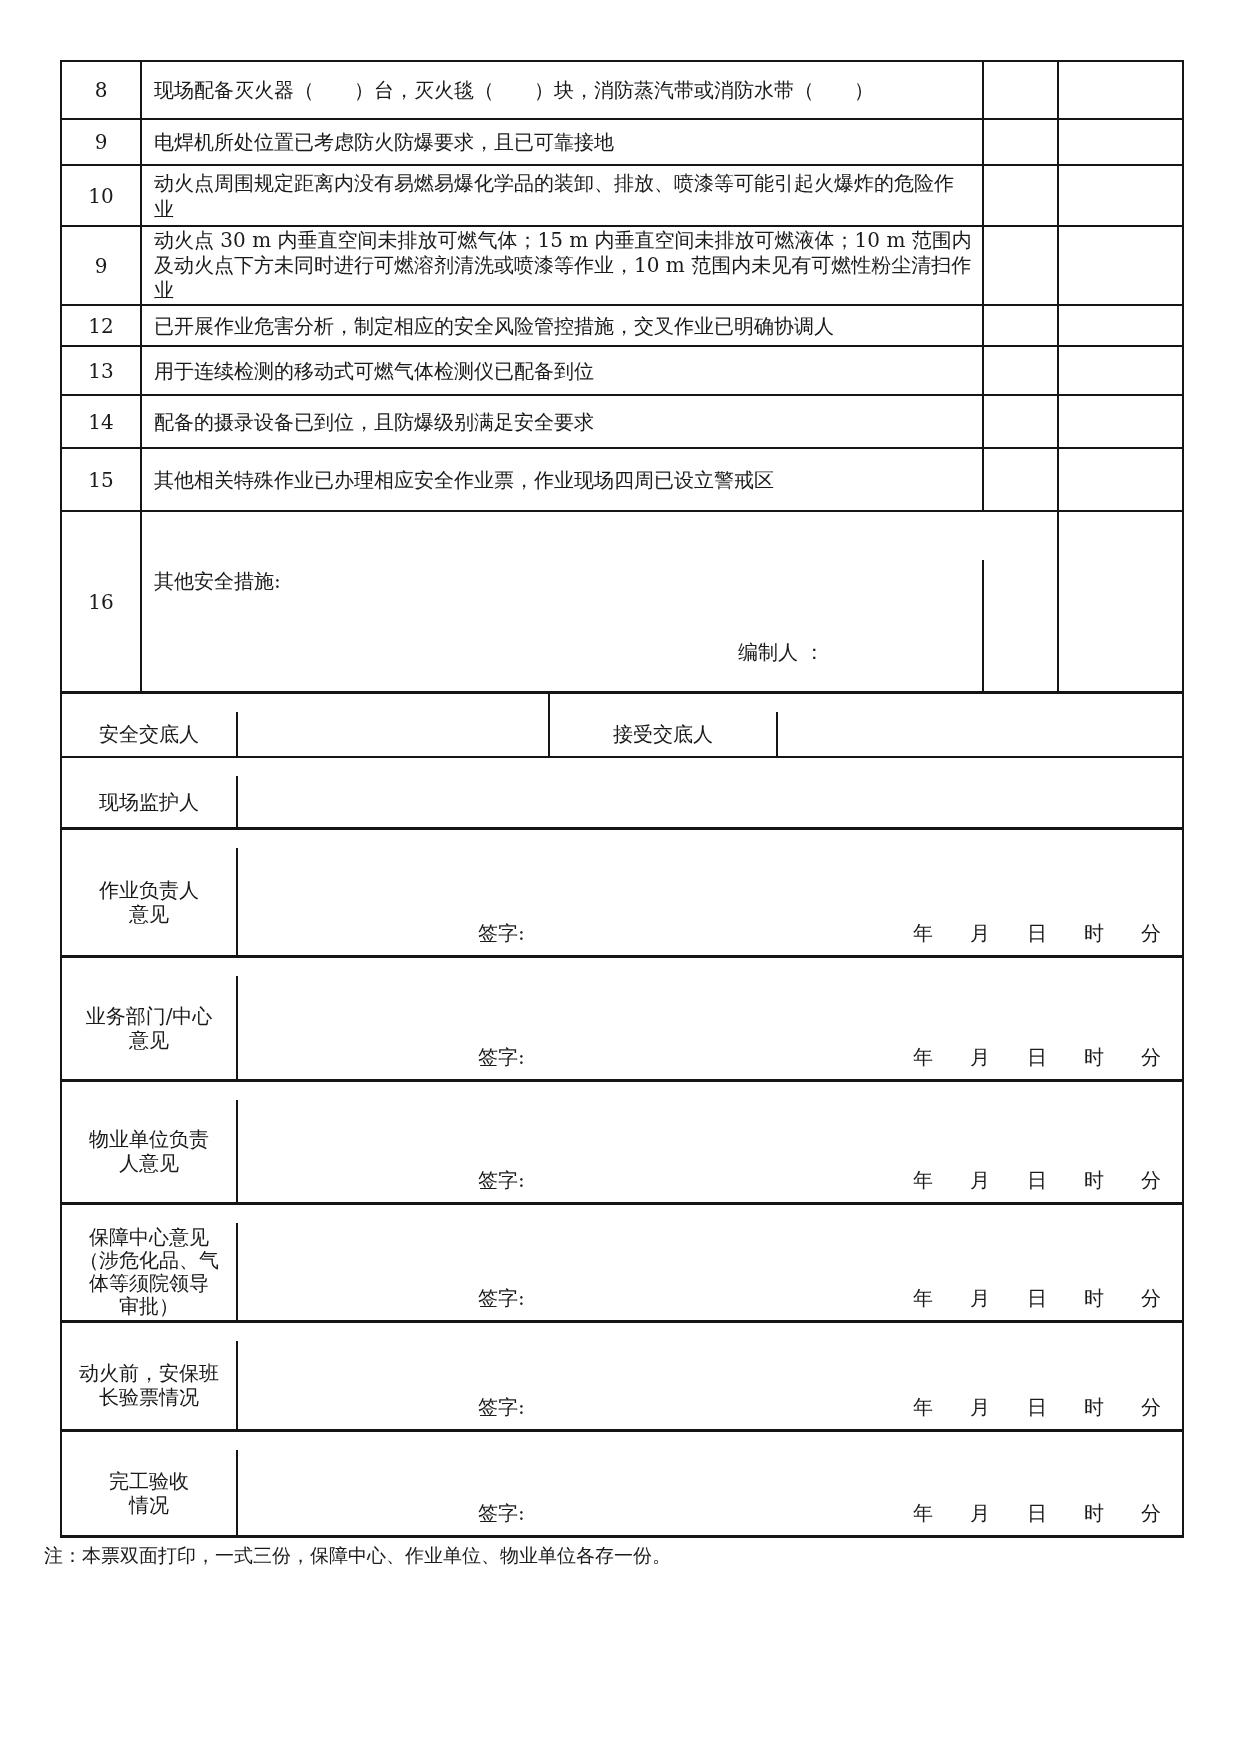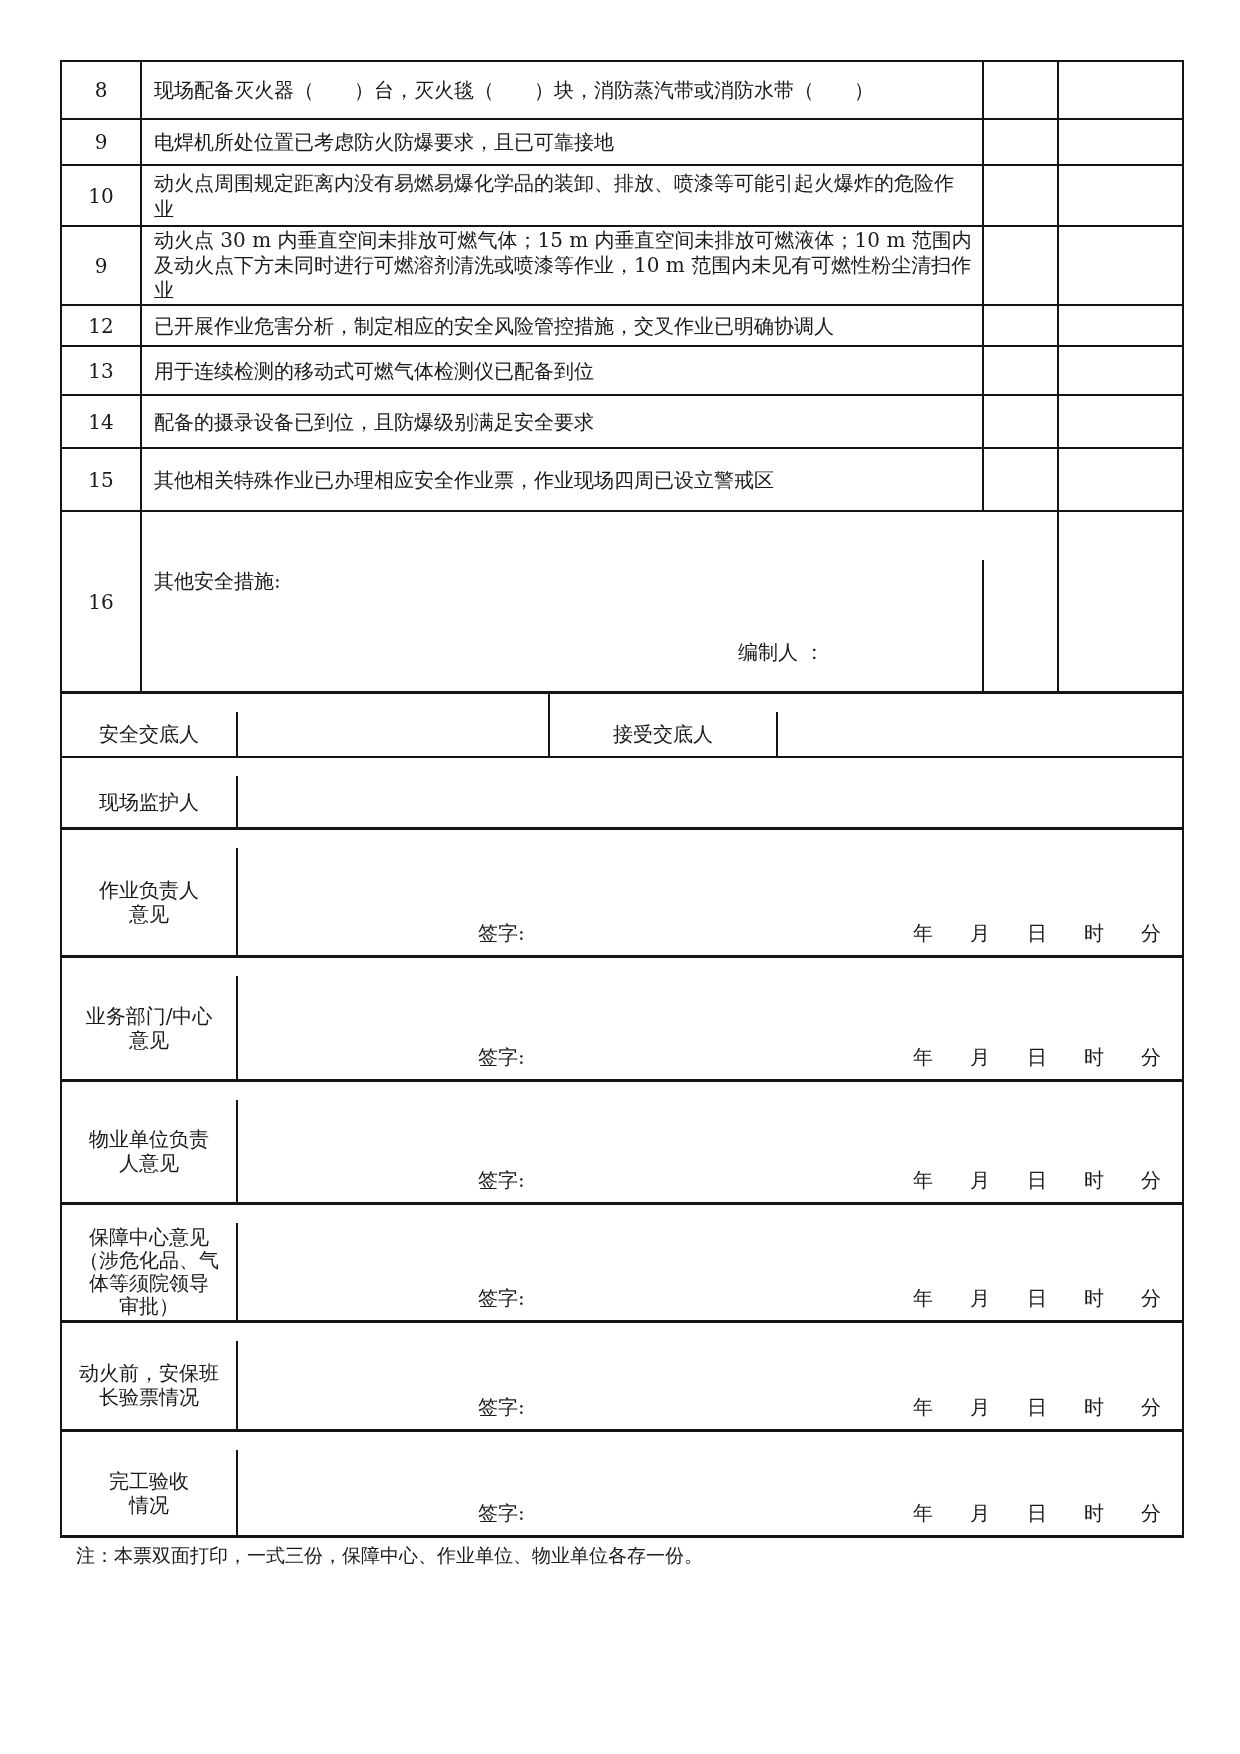--- a/index.html
+++ b/index.html
@@ -57,21 +57,21 @@
     flex:1;display:flex;flex-direction:column;justify-content:flex-end;
   }
   .sigline{
     display:flex;align-items:baseline;
     padding:0 21px 10px 240px;
     font-size:20px;line-height:24px;gap:9px;
   }
   .siglabel{flex:1;}
   .dates{display:flex;gap:37px;flex:0 0 auto;}
   .footnote{
-    position:absolute;left:76px;top:1543px;
+    position:absolute;left:44px;top:1543px;
     font-size:19px;line-height:24px;
   }
 </style>
 </head>
 <body>
 
 <div class="page">
   <div class="tbl">
 
     <div class="row" style="height:58px">

